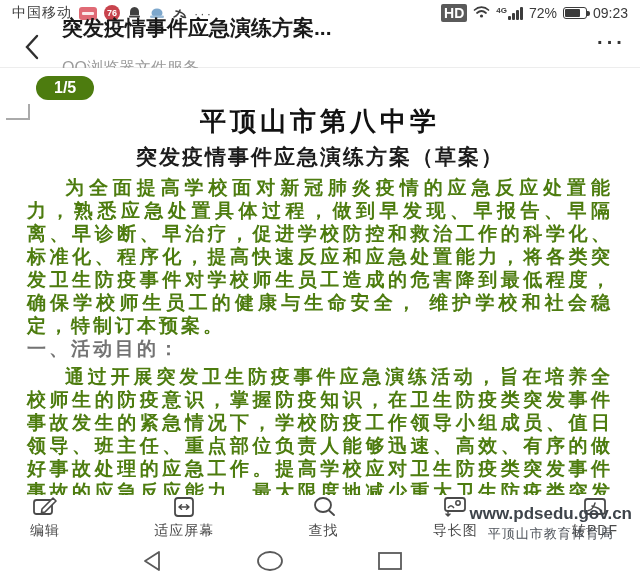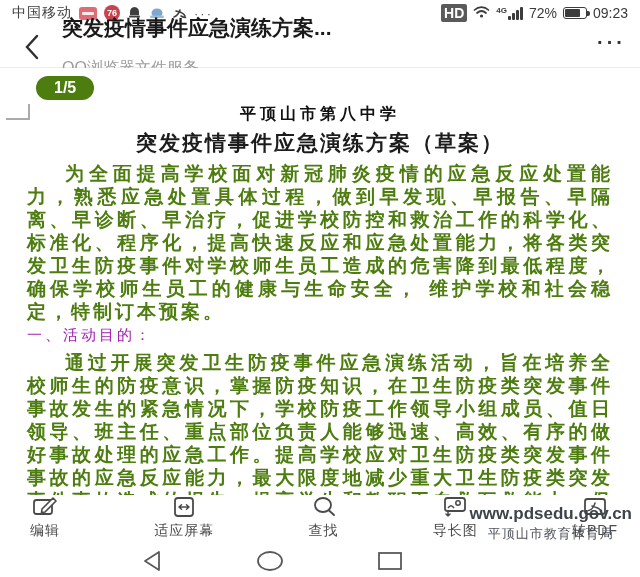--- a/index.html
+++ b/index.html
@@ -45,25 +45,25 @@
   .hmenu { margin-left:auto; color:#333; font-size:20px; font-weight:700; letter-spacing:3px;
     padding-bottom:8px; }
 
   
   .doc { position:absolute; top:68px; left:0; right:0; bottom:80px; background:#fff; overflow:hidden; }
   .pagepill { position:absolute; top:8px; left:36px; background:#4d7c0f; color:#fff;
     border-radius:14px; padding:3px 18px; font-size:16px; font-weight:600; }
   .corner { position:absolute; top:36px; left:6px; width:24px; height:16px;
     border-right:2px solid #aaa; border-bottom:2px solid #aaa; }
   .docbody { position:absolute; top:36px; left:27px; right:27px; color:#2b2b2b; }
-  .dtitle { text-align:center; font-size:16px; font-weight:800; letter-spacing:4px; color:#111; }
+  .dtitle { text-align:center; font-size:26px; font-weight:800; letter-spacing:4px; color:#111; }
   .dsub { text-align:center; font-size:21px; font-weight:700; letter-spacing:2px; margin-top:4px; color:#1c1c1c;}
   .para { font-size:19px; font-weight:600; line-height:23px; letter-spacing:3px;
     text-align:justify; text-indent:2em; margin-top:5px; color:#4d7c0f; }
-  .dheading { font-size:15px; font-weight:400; line-height:23px; letter-spacing:3px; color:#a21caf; }
+  .dheading { font-size:19px; font-weight:700; line-height:23px; letter-spacing:3px; color:#737373; }
 
   
   .toolbar { position:absolute; left:0; right:0; bottom:32px; height:50px; background:#fff;
     display:flex; align-items:flex-start; justify-content:space-between; padding:0 22px 2px 30px; }
   .tbitem { display:flex; flex-direction:column; align-items:center; gap:3px; color:#4a4a4a; }
   .tbitem .lbl { font-size:14px; letter-spacing:1px; color:#4a4a4a; }
   .tbicon svg { display:block; }
 
   .faintsmudge { position:absolute; left:160px; bottom:52px; width:110px; height:14px;
     background:rgba(215,120,110,.28); filter:blur(3px); border-radius:4px; }

